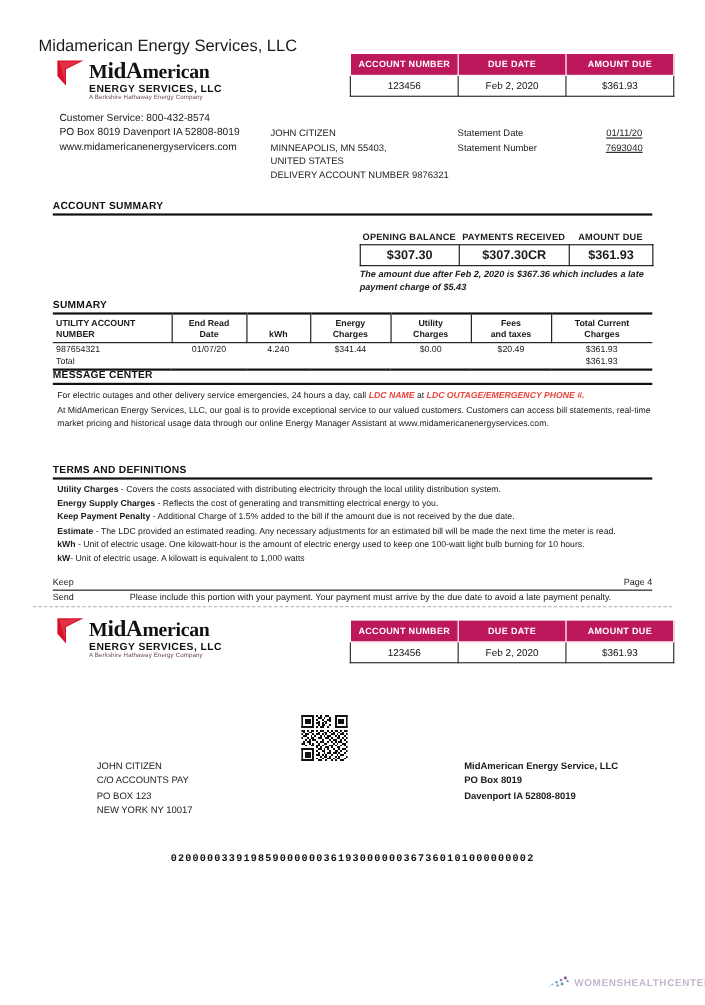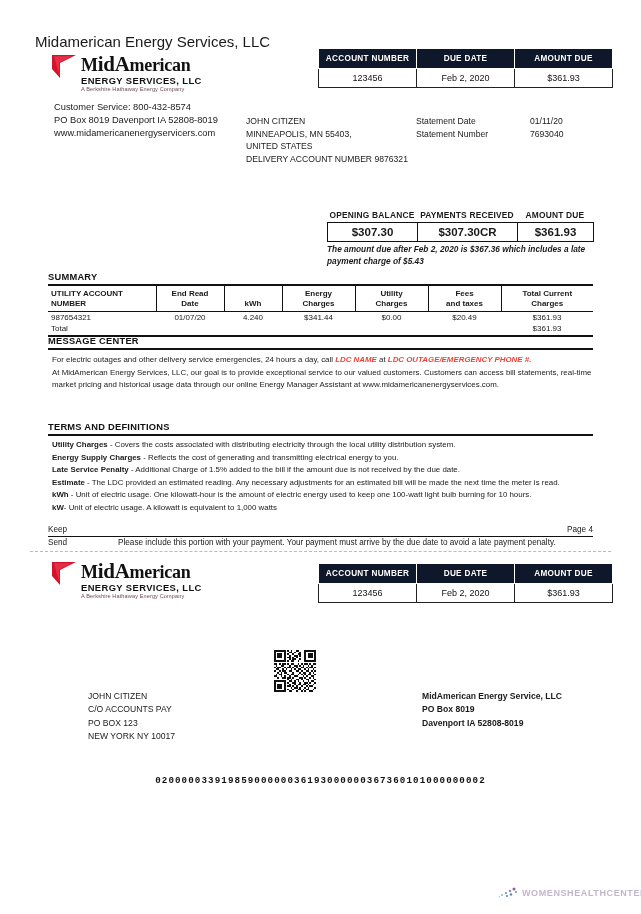--- a/index.html
+++ b/index.html
@@ -30,28 +30,28 @@
   .logo-name .big { font-size: 21px; }
   .logo-sub { font-size: 9.4px; font-weight: bold; letter-spacing: 0.4px; color: #111; margin-top: 1px; }
   .logo-tag { font-size: 5.6px; color: #6d4a52; margin-top: 1.5px; letter-spacing: 0.1px; }
 
   
   .cs-block { position: absolute; left: 54px; top: 101px; font-size: 9.3px; line-height: 1.42; }
 
   
   .billto { position: absolute; left: 246px; top: 115px; font-size: 8.6px; line-height: 1.48; }
   .stmt-labels { position: absolute; left: 416px; top: 115px; font-size: 8.6px; line-height: 1.48; }
-  .stmt-values { position: absolute; left: 530px; top: 115px; width: 75px; text-align: left;
-                 font-size: 8.6px; line-height: 1.48; }
+  .stmt-values { position: absolute; left: 530px; top: 115px; width: 75px; text-align: center;
+                 font-size: 8.6px; line-height: 1.48; text-decoration: underline; }
 
   
   .bluetable { position: absolute; border-collapse: collapse; }
   .bluetable td, .bluetable th { border: 1px solid #ffffff; }
   .bluetable thead th {
-    background: #0f172a; color: #ffffff; font-size: 8.2px; font-weight: bold;
+    background: #be185d; color: #ffffff; font-size: 8.2px; font-weight: bold;
     letter-spacing: 0.3px; padding: 5px 0; text-align: center;
   }
   .bluetable tbody td {
     border: 1px solid #222; background: #fff; color: #111;
     font-size: 9px; font-weight: normal; text-align: center; padding: 4px 0;
   }
   .bt-top { left: 318px; top: 48px; }
   .bt-bottom { left: 318px; top: 563px; }
   .bt-col { width: 98px; }
   .after-note-bottom { position: absolute; left: 318px; top: 601px; width: 296px;
@@ -183,20 +183,23 @@
   </div>
   <div class="stmt-labels">
     <div>Statement Date</div>
     <div>Statement Number</div>
   </div>
   <div class="stmt-values">
     <div>01/11/20</div>
     <div>7693040</div>
   </div>
 
+  <div class="sect sect-rule" style="top:182px;">
+    <div class="sect-title">ACCOUNT SUMMARY</div>
+  </div>
 
   <div class="amt-head" style="left:327px; top:210px; width:266px;">
     <div style="width:90px;">OPENING BALANCE</div>
     <div style="width:100px;">PAYMENTS RECEIVED</div>
     <div style="width:76px;">AMOUNT DUE</div>
   </div>
   <table class="amt-table" style="left:327px; top:222px;">
     <tbody>
         <tr>
       <td style="width:90px;">$307.30</td>
@@ -255,21 +258,21 @@
     <p><span>For electric outages and other delivery service emergencies, 24 hours a day, call </span><span class="redital">LDC NAME</span><span> at </span><span class="redital">LDC OUTAGE/EMERGENCY PHONE #.</span></p>
     <p>At MidAmerican Energy Services, LLC, our goal is to provide exceptional service to our valued customers. Customers can access bill statements, real-time market pricing and historical usage data through our online Energy Manager Assistant at www.midamericanenergyservices.com.</p>
   </div>
 
   <div class="sect sect-rule" style="top:422px;">
     <div class="sect-title">TERMS AND DEFINITIONS</div>
   </div>
   <div class="body-block" style="top:439px;">
     <div class="terms-line"><b>Utility Charges</b><span> - Covers the costs associated with distributing electricity through the local utility distribution system.</span></div>
     <div class="terms-line"><b>Energy Supply Charges</b><span> - Reflects the cost of generating and transmitting electrical energy to you.</span></div>
-    <div class="terms-line"><b>Late Service Penalty</b><span> - Additional Charge of 1.5% added to the bill if the amount due is not received by the due date.</span></div>
+    <div class="terms-line"><b>Keep Payment Penalty</b><span> - Additional Charge of 1.5% added to the bill if the amount due is not received by the due date.</span></div>
     <div class="terms-line"><b>Estimate</b><span> - The LDC provided an estimated reading. Any necessary adjustments for an estimated bill will be made the next time the meter is read.</span></div>
     <div class="terms-line"><b>kWh</b><span> - Unit of electric usage. One kilowatt-hour is the amount of electric energy used to keep one 100-watt light bulb burning for 10 hours.</span></div>
     <div class="terms-line"><b>kW</b><span>- Unit of electric usage. A kilowatt is equivalent to 1,000 watts</span></div>
   </div>
 
   <div class="keep-row">
     <span>Keep</span>
     <span>Page 4</span>
   </div>
   <div class="send-row">

